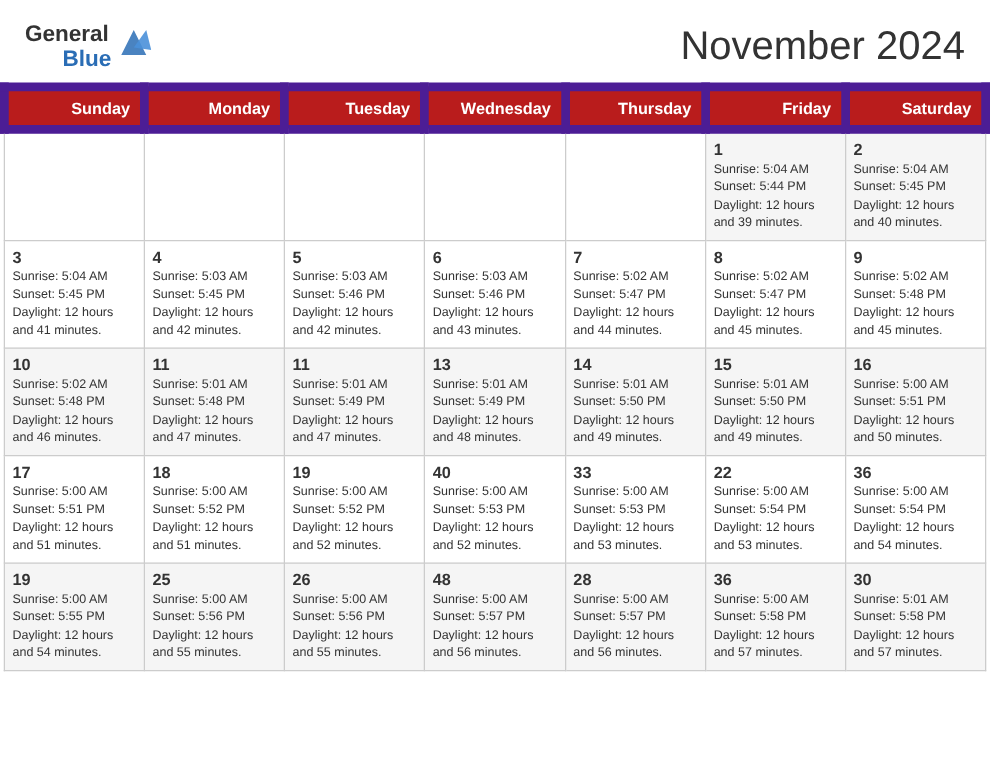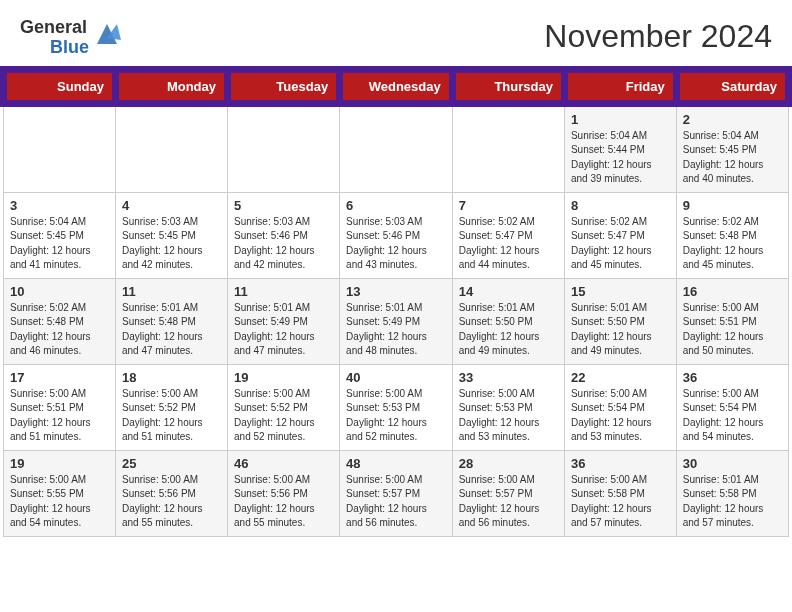--- a/index.html
+++ b/index.html
@@ -247,21 +247,21 @@
       <tr class="week5">
         <td>
           <span class="day-num">19</span>
           <div class="day-info">Sunrise: 5:00 AM<br>Sunset: 5:55 PM<br>Daylight: 12 hours<br>and 54 minutes.</div>
         </td>
         <td>
           <span class="day-num">25</span>
           <div class="day-info">Sunrise: 5:00 AM<br>Sunset: 5:56 PM<br>Daylight: 12 hours<br>and 55 minutes.</div>
         </td>
         <td>
-          <span class="day-num">46</span>
+          <span class="day-num">26</span>
           <div class="day-info">Sunrise: 5:00 AM<br>Sunset: 5:56 PM<br>Daylight: 12 hours<br>and 55 minutes.</div>
         </td>
         <td>
           <span class="day-num">48</span>
           <div class="day-info">Sunrise: 5:00 AM<br>Sunset: 5:57 PM<br>Daylight: 12 hours<br>and 56 minutes.</div>
         </td>
         <td>
           <span class="day-num">28</span>
           <div class="day-info">Sunrise: 5:00 AM<br>Sunset: 5:57 PM<br>Daylight: 12 hours<br>and 56 minutes.</div>
         </td>

